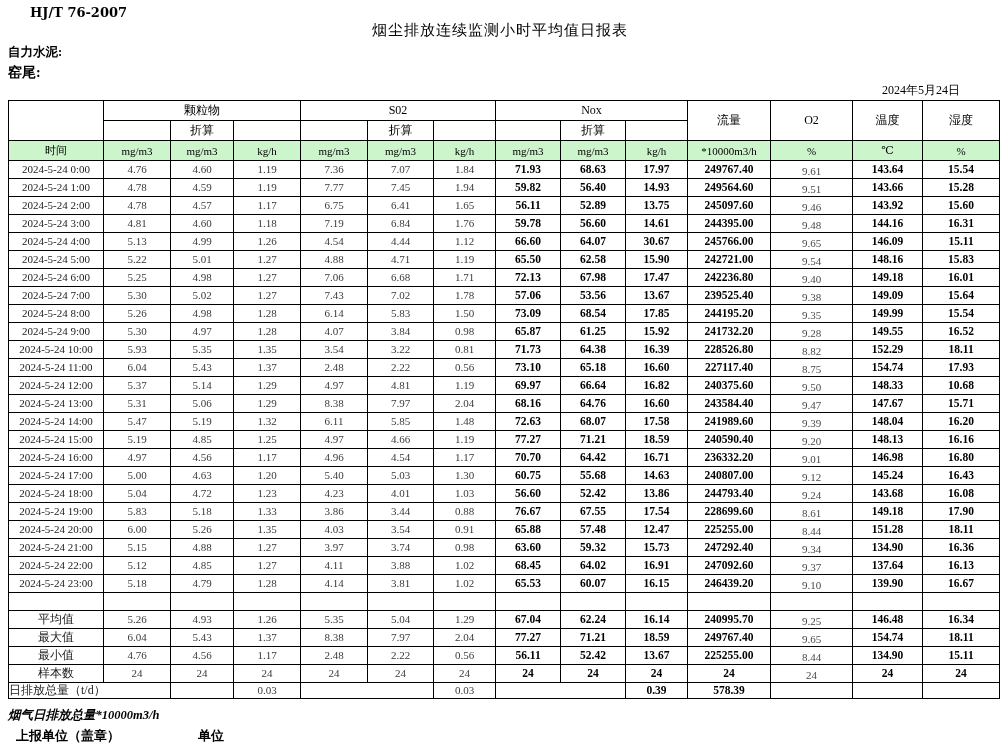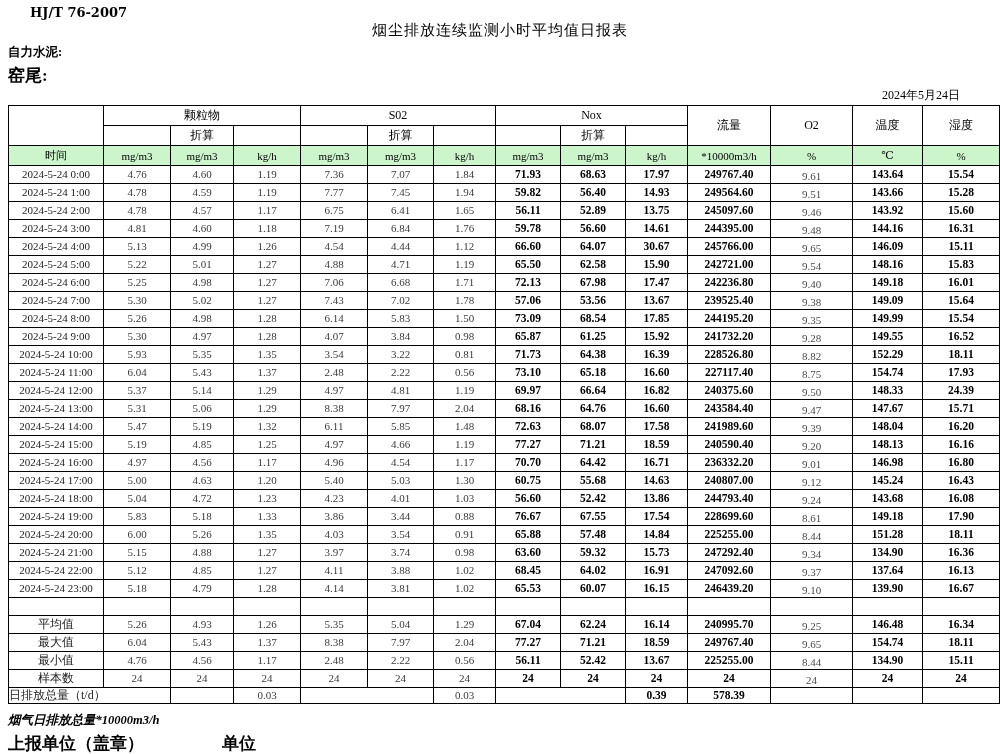--- a/index.html
+++ b/index.html
@@ -1,39 +1,39 @@
 <!DOCTYPE html>
 <html style="--green: #ccf5cc;"><head>
 <meta charset="utf-8">
 <style>
   html,body{margin:0;padding:0;background:#fff;width:1000px;height:754px;overflow:hidden;
     font-family:"Liberation Serif","DejaVu Serif",serif;color:#000;}
   .std{margin:5px 0 0 30px;font-size:13px;font-weight:bold;font-family:"DejaVu Serif",serif;}
   .title{text-align:center;font-size:15px;font-weight:normal;margin-top:1px;letter-spacing:1px;}
   .company{margin:4px 0 0 8px;font-size:12.5px;font-weight:bold;}
-  .location{margin:3px 4px 0 8px;font-size:17px;font-weight:bold;font-family:Liberation Serif, serif;}
+  .location{margin:3px 4px 0 8px;font-size:14px;font-weight:bold;font-family:Liberation Serif, serif;}
   .date{text-align:right;margin:0 40px 1px 17px;font-size:12px;}
   table{border-collapse:collapse;table-layout:fixed;margin-left:8px;width:991px;
     font-size:11px;}
   th,td{border:1.5px solid #000;padding:0;text-align:center;overflow:hidden;white-space:nowrap;}
   table{border:1px solid #0ea5e9;}
   thead tr{height:20px;}
   thead th{font-weight:normal;font-size:12px;background:#fff;}
   thead tr.h3 th{background:var(--green);font-size:11px;}
   tbody td{height:17px;line-height:17px;}
   td.c-time{font-size:11px;color:#222;}
   td.c-light{color:#3a3a3a;font-size:11px;}
   td.c-bold{color:#000;font-weight:bold;font-size:11.5px;}
   td.c-o2{color:#4a4a4a;font-size:11px;vertical-align:bottom;line-height:13px;}
   td.c-sumlabel{font-size:12px;color:#222;}
   tr.gap-row td{height:17px;}
   tr.totals-row td{height:15px;line-height:15px;}
   td.c-totlabel{text-align:left;font-size:12px;color:#222;}
   .footer{margin:8px 0 0 8px;font-size:12.5px;font-weight:bold;font-style:italic;}
-  .footer-line2{margin:3px 0 0 8px;font-size:17px;font-weight:bold;display:flex;}
+  .footer-line2{margin:3px 0 0 16px;font-size:13px;font-weight:bold;display:flex;}
   .footer-unit{margin-left:78px;}
 </style>
 </head>
 <body>
 
 <div class="std">HJ/T  76-2007</div>
 <div class="title">烟尘排放连续监测小时平均值日报表</div>
 <div class="company">自力水泥:</div>
 <div class="location">窑尾:</div>
 <div class="date">2024年5月24日</div>
@@ -294,21 +294,21 @@
         <td class="c-light">1.29</td>
         <td class="c-light">4.97</td>
         <td class="c-light">4.81</td>
         <td class="c-light">1.19</td>
         <td class="c-bold">69.97</td>
         <td class="c-bold">66.64</td>
         <td class="c-bold">16.82</td>
         <td class="c-bold">240375.60</td>
         <td class="c-o2">9.50</td>
         <td class="c-bold">148.33</td>
-        <td class="c-bold">24.39</td>
+        <td class="c-bold">10.68</td>
       </tr>
       <tr>
         <td class="c-time">2024-5-24 13:00</td>
         <td class="c-light">5.31</td>
         <td class="c-light">5.06</td>
         <td class="c-light">1.29</td>
         <td class="c-light">8.38</td>
         <td class="c-light">7.97</td>
         <td class="c-light">2.04</td>
         <td class="c-bold">68.16</td>
@@ -418,21 +418,21 @@
       <tr>
         <td class="c-time">2024-5-24 20:00</td>
         <td class="c-light">6.00</td>
         <td class="c-light">5.26</td>
         <td class="c-light">1.35</td>
         <td class="c-light">4.03</td>
         <td class="c-light">3.54</td>
         <td class="c-light">0.91</td>
         <td class="c-bold">65.88</td>
         <td class="c-bold">57.48</td>
-        <td class="c-bold">14.84</td>
+        <td class="c-bold">12.47</td>
         <td class="c-bold">225255.00</td>
         <td class="c-o2">8.44</td>
         <td class="c-bold">151.28</td>
         <td class="c-bold">18.11</td>
       </tr>
       <tr>
         <td class="c-time">2024-5-24 21:00</td>
         <td class="c-light">5.15</td>
         <td class="c-light">4.88</td>
         <td class="c-light">1.27</td>

